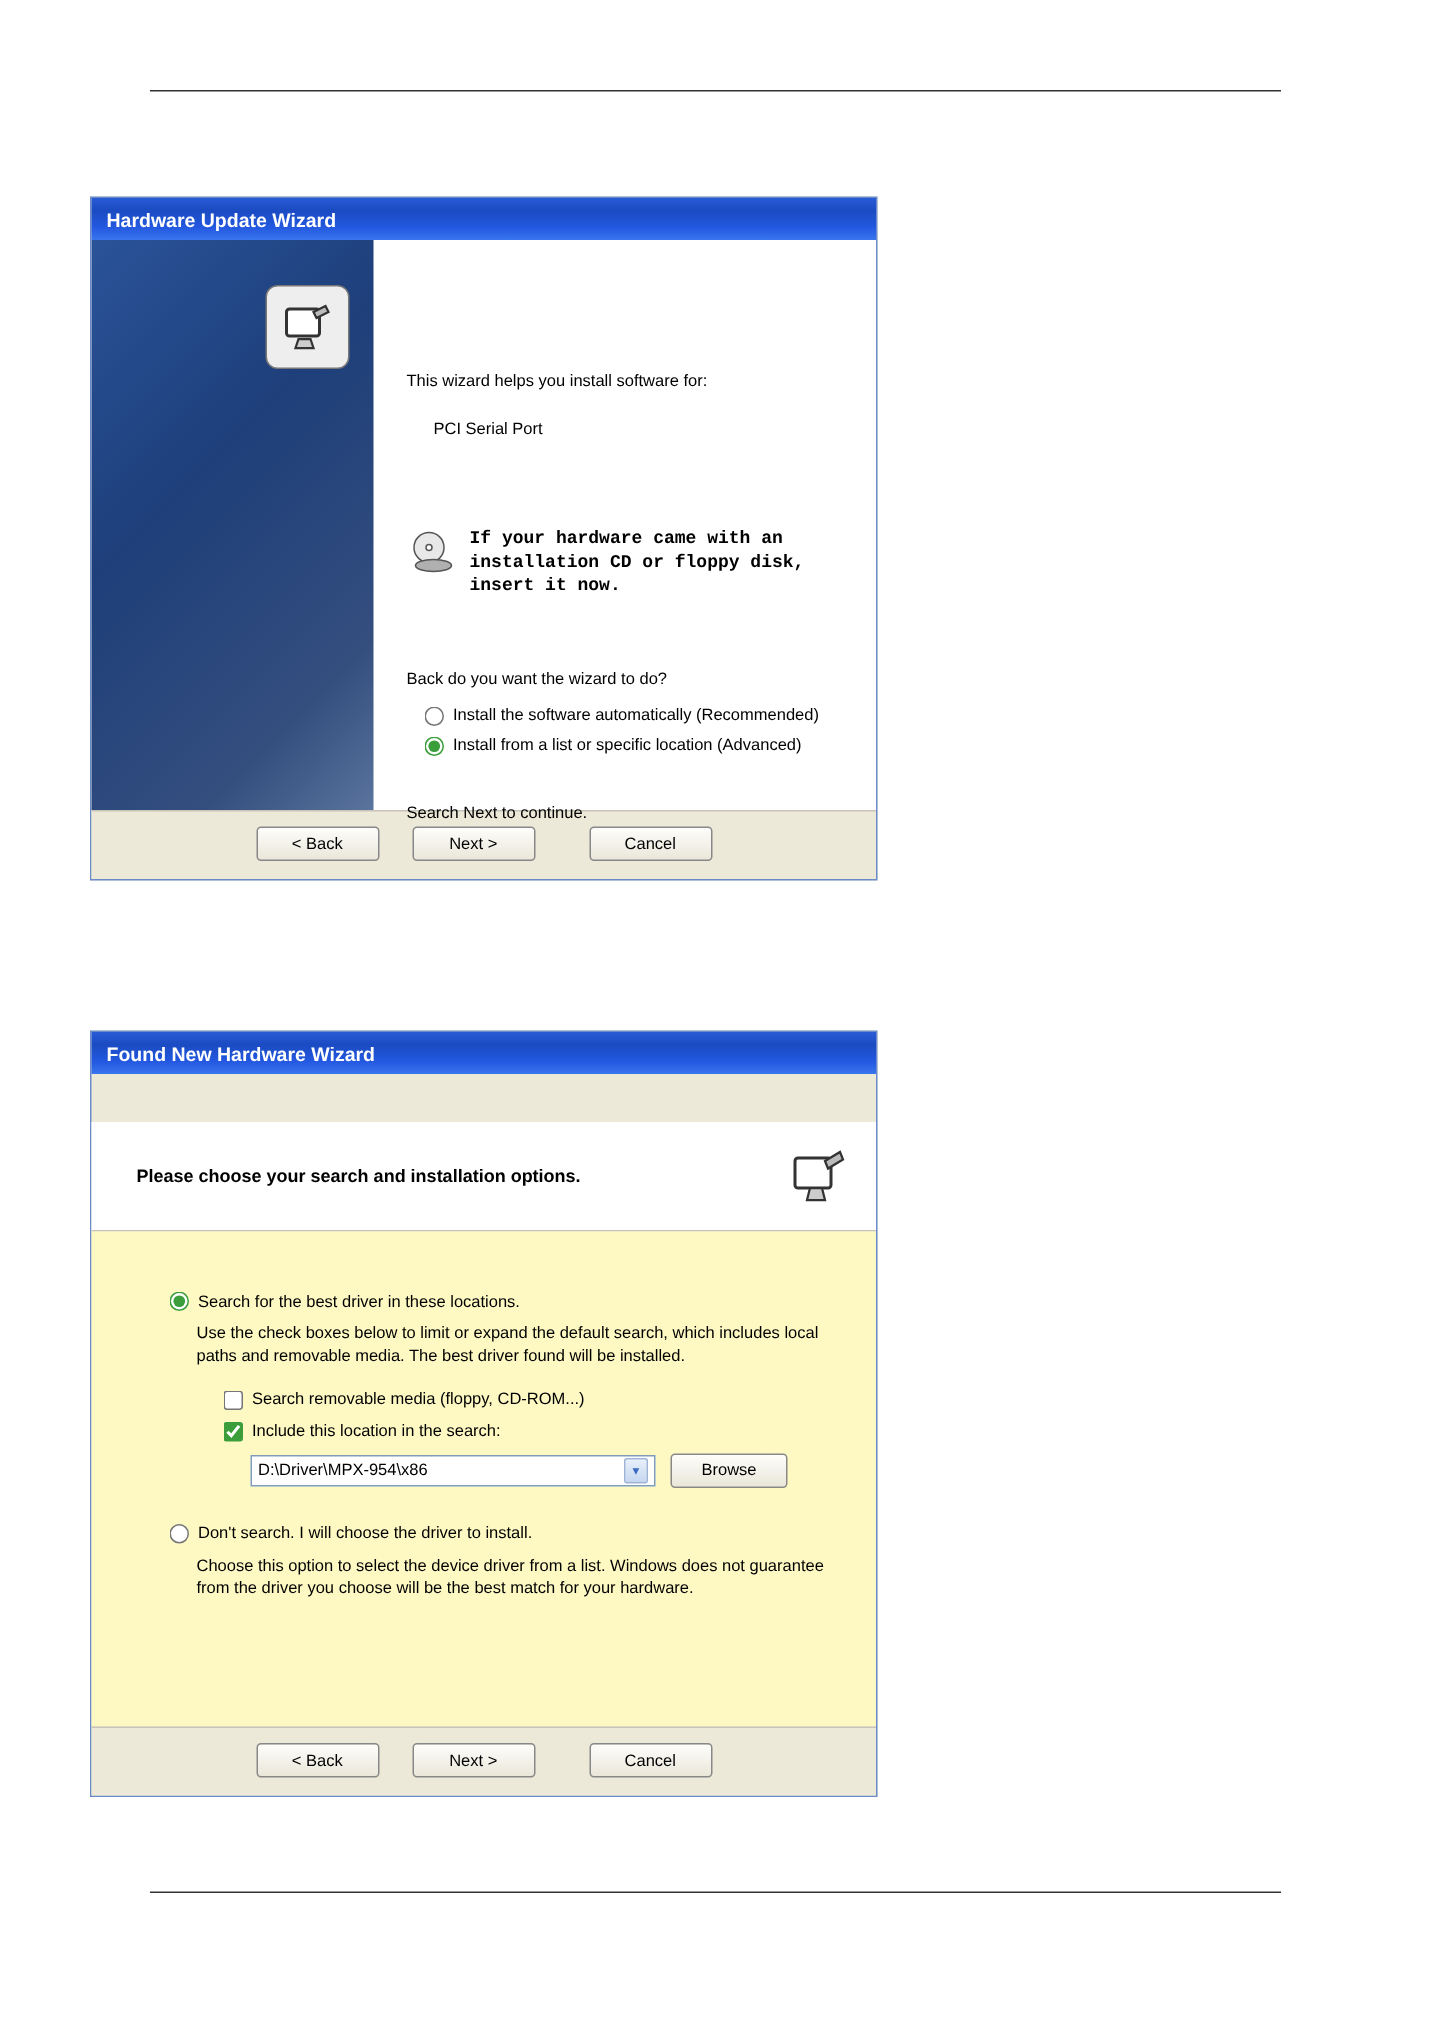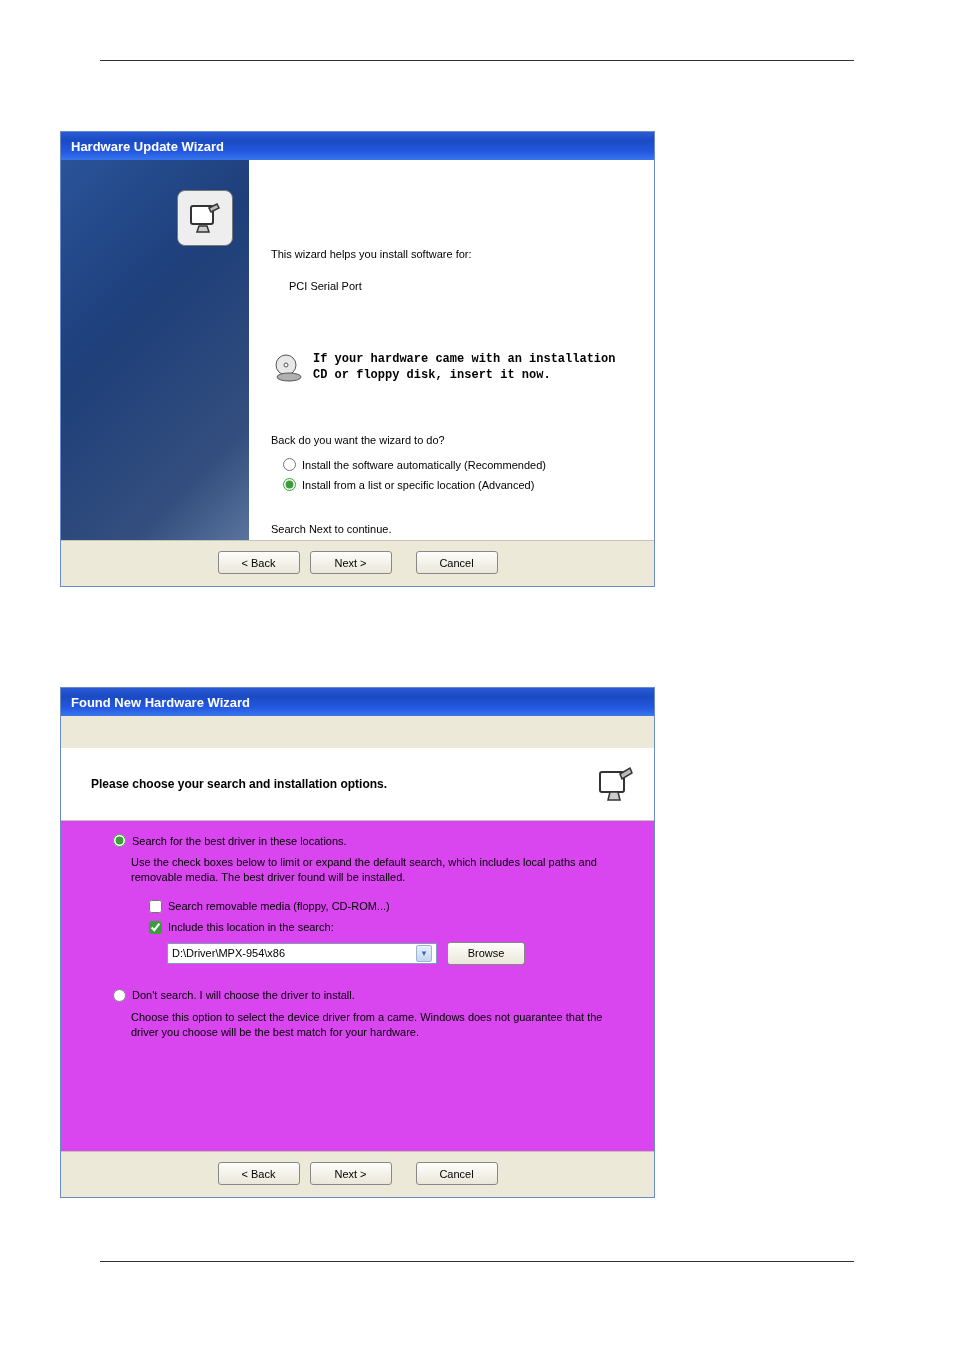--- a/index.html
+++ b/index.html
@@ -17,21 +17,21 @@
     }
     .page-divider-bottom {
       border-top: 1px solid #333;
       position: absolute;
       bottom: 90px;
       left: 100px;
       right: 100px;
     }
     .dialog {
       border: 1px solid #6b8bc8;
-      width: 595px;
+      width: 525px;
       margin-left: 60px;
       background: #ece9d8;
     }
     .dialog.dialog1 { margin-top: 70px; }
     .dialog.dialog2 { margin-top: 100px; }
     .titlebar {
       background: linear-gradient(to bottom, #2a5bd7 0%, #1b4bc2 30%, #2358e0 70%, #3a76ee 100%);
       color: #fff;
       font-weight: bold;
       font-size: 13px;
@@ -75,21 +75,21 @@
     .d1-cd-icon { width: 34px; height: 34px; margin-right: 8px; }
     .d1-cd-text { font-weight: bold; font-size: 12px; line-height: 1.3; font-family: Liberation Mono, monospace; }
     .d1-question { margin-top: 48px; }
     .d1-radios { margin-top: 12px; margin-left: 12px; }
     .d1-radio-row { display: flex; align-items: center; margin-bottom: 7px; }
     .d1-radio-row input { margin-right: 6px; }
     .d1-clicknext { margin-top: 32px; }
     .button-row {
       display: flex;
       justify-content: center;
-      gap: 10px;
+      gap: 22px;
       padding: 10px 0 12px 0;
       background: #ece9d8;
       border-top: 1px solid #c7c3b7;
     }
     .xp-button {
       width: 82px;
       height: 23px;
       font-size: 11px;
       font-family: Tahoma, Arial, sans-serif;
       background: linear-gradient(to bottom, #fdfdfb, #eae7d9);
@@ -104,22 +104,22 @@
       padding: 14px 16px 14px 30px;
       display: flex;
       justify-content: space-between;
       align-items: center;
       border-bottom: 1px solid #c7c3b7;
       margin-top: 32px;
     }
     .d2-header-title { font-weight: bold; font-size: 12px; }
     .d2-header-icon { width: 44px; height: 44px; }
     .d2-body {
-      background: #d946ef;
-      padding: 13px 28px 20px 52px;
+      background: #fef9c3;
+      padding: 40px 28px 20px 52px;
       color: #000;
       min-height: 330px;
     }
     .d2-radio-row { display: flex; align-items: center; margin-bottom: 8px; }
     .d2-radio-row input[type="radio"] { margin-right: 6px; }
     .d2-desc { margin-left: 18px; margin-top: 4px; line-height: 1.4; margin-bottom: 14px; }
     .d2-check-row { display: flex; align-items: center; margin-left: 36px; margin-bottom: 8px; }
     .d2-check-row input[type="checkbox"] { margin-right: 6px; width: 13px; height: 13px; }
     .d2-path-row { display: flex; align-items: center; margin-left: 54px; margin-top: 4px; gap: 10px; }
     .d2-path-input {
@@ -236,21 +236,21 @@
       <div class="d2-path-input">
         <span>D:\Driver\MPX-954\x86</span>
         <div class="d2-dropdown-arrow">▾</div>
       </div>
       <button class="xp-button" style="width:78px">Browse</button>
     </div>
     <div class="d2-radio-row d2-dont-search">
       <input type="radio" name="d2" style="">
       <label>Don't search. I will choose the driver to install.</label>
     </div>
-    <div class="d2-desc">Choose this option to select the device driver from a came.  Windows does not guarantee that the driver you choose will be the best match for your hardware.</div>
+    <div class="d2-desc">Choose this option to select the device driver from a list.  Windows does not guarantee from the driver you choose will be the best match for your hardware.</div>
   </div>
   <div class="button-row">
     <button class="xp-button">&lt; Back</button>
     <button class="xp-button">Next &gt;</button>
     <button class="xp-button spaced">Cancel</button>
   </div>
 </div>
 
 <div class="page-divider-bottom"></div>
 

